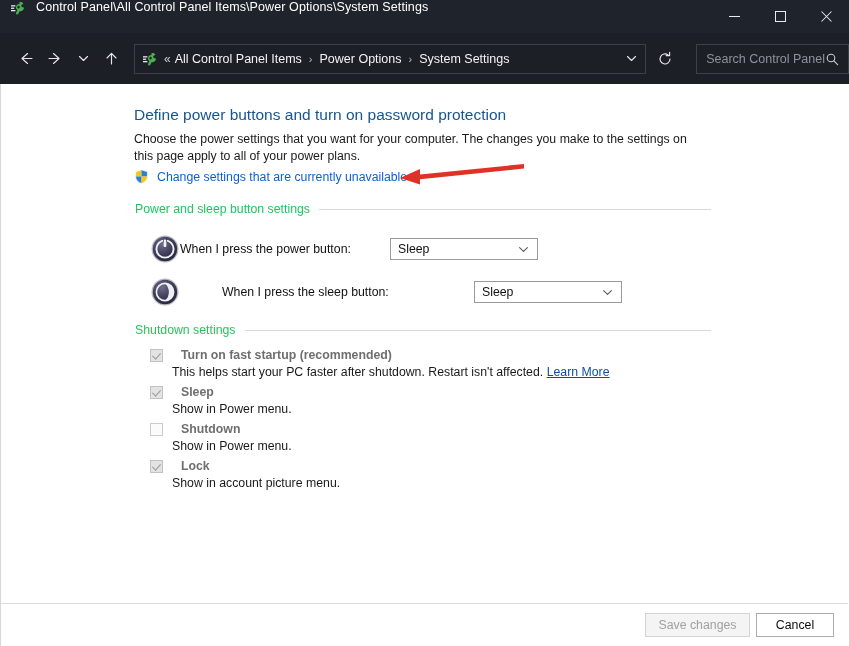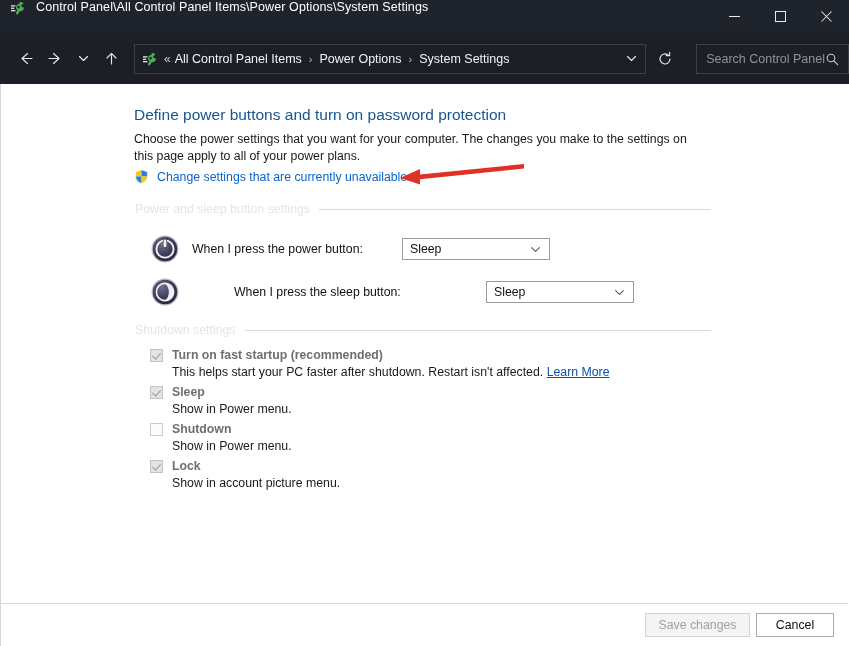--- a/index.html
+++ b/index.html
@@ -211,21 +211,21 @@
   
   .group {
     position: absolute;
     left: 135px;
     width: 576px;
     display: flex;
     align-items: center;
   }
   .group-label {
     font-size: 12.3px;
-    color: #e5e5e5;
+    color: #22c55e;
     white-space: nowrap;
   }
   .group-rule {
     flex: 1 1 auto;
     height: 1px;
     background: #d9d9d9;
     margin-left: 9px;
   }
 
   
@@ -234,21 +234,20 @@
     left: 150px;
     display: flex;
     align-items: center;
     height: 30px;
   }
   .pwr-icon {
     width: 30px; height: 30px;
     flex: 0 0 auto;
   }
   .btn-row-label {
-    margin-left: 12px;
     font-size: 12.3px;
     color: #121212;
     white-space: nowrap;
     width: 210px;
   }
   .combo {
     width: 148px;
     height: 22px;
     border: 1px solid #9a9a9a;
     background: #ffffff;
@@ -296,21 +295,21 @@
   .chk-box.checked::after {
     content: "";
     position: absolute;
     left: 3px; top: 1px;
     width: 4px; height: 7px;
     border: solid #9b9b9b;
     border-width: 0 1.6px 1.6px 0;
     transform: rotate(42deg);
   }
   .chk-label {
-    margin-left: 9px;
+    margin-left: 18px;
     font-size: 12.3px;
     color: #6f6f6f;
     font-weight: bold;
     white-space: nowrap;
   }
   .chk-desc {
     position: absolute;
     left: 172px;
     font-size: 12.3px;
     color: #1a1a1a;

